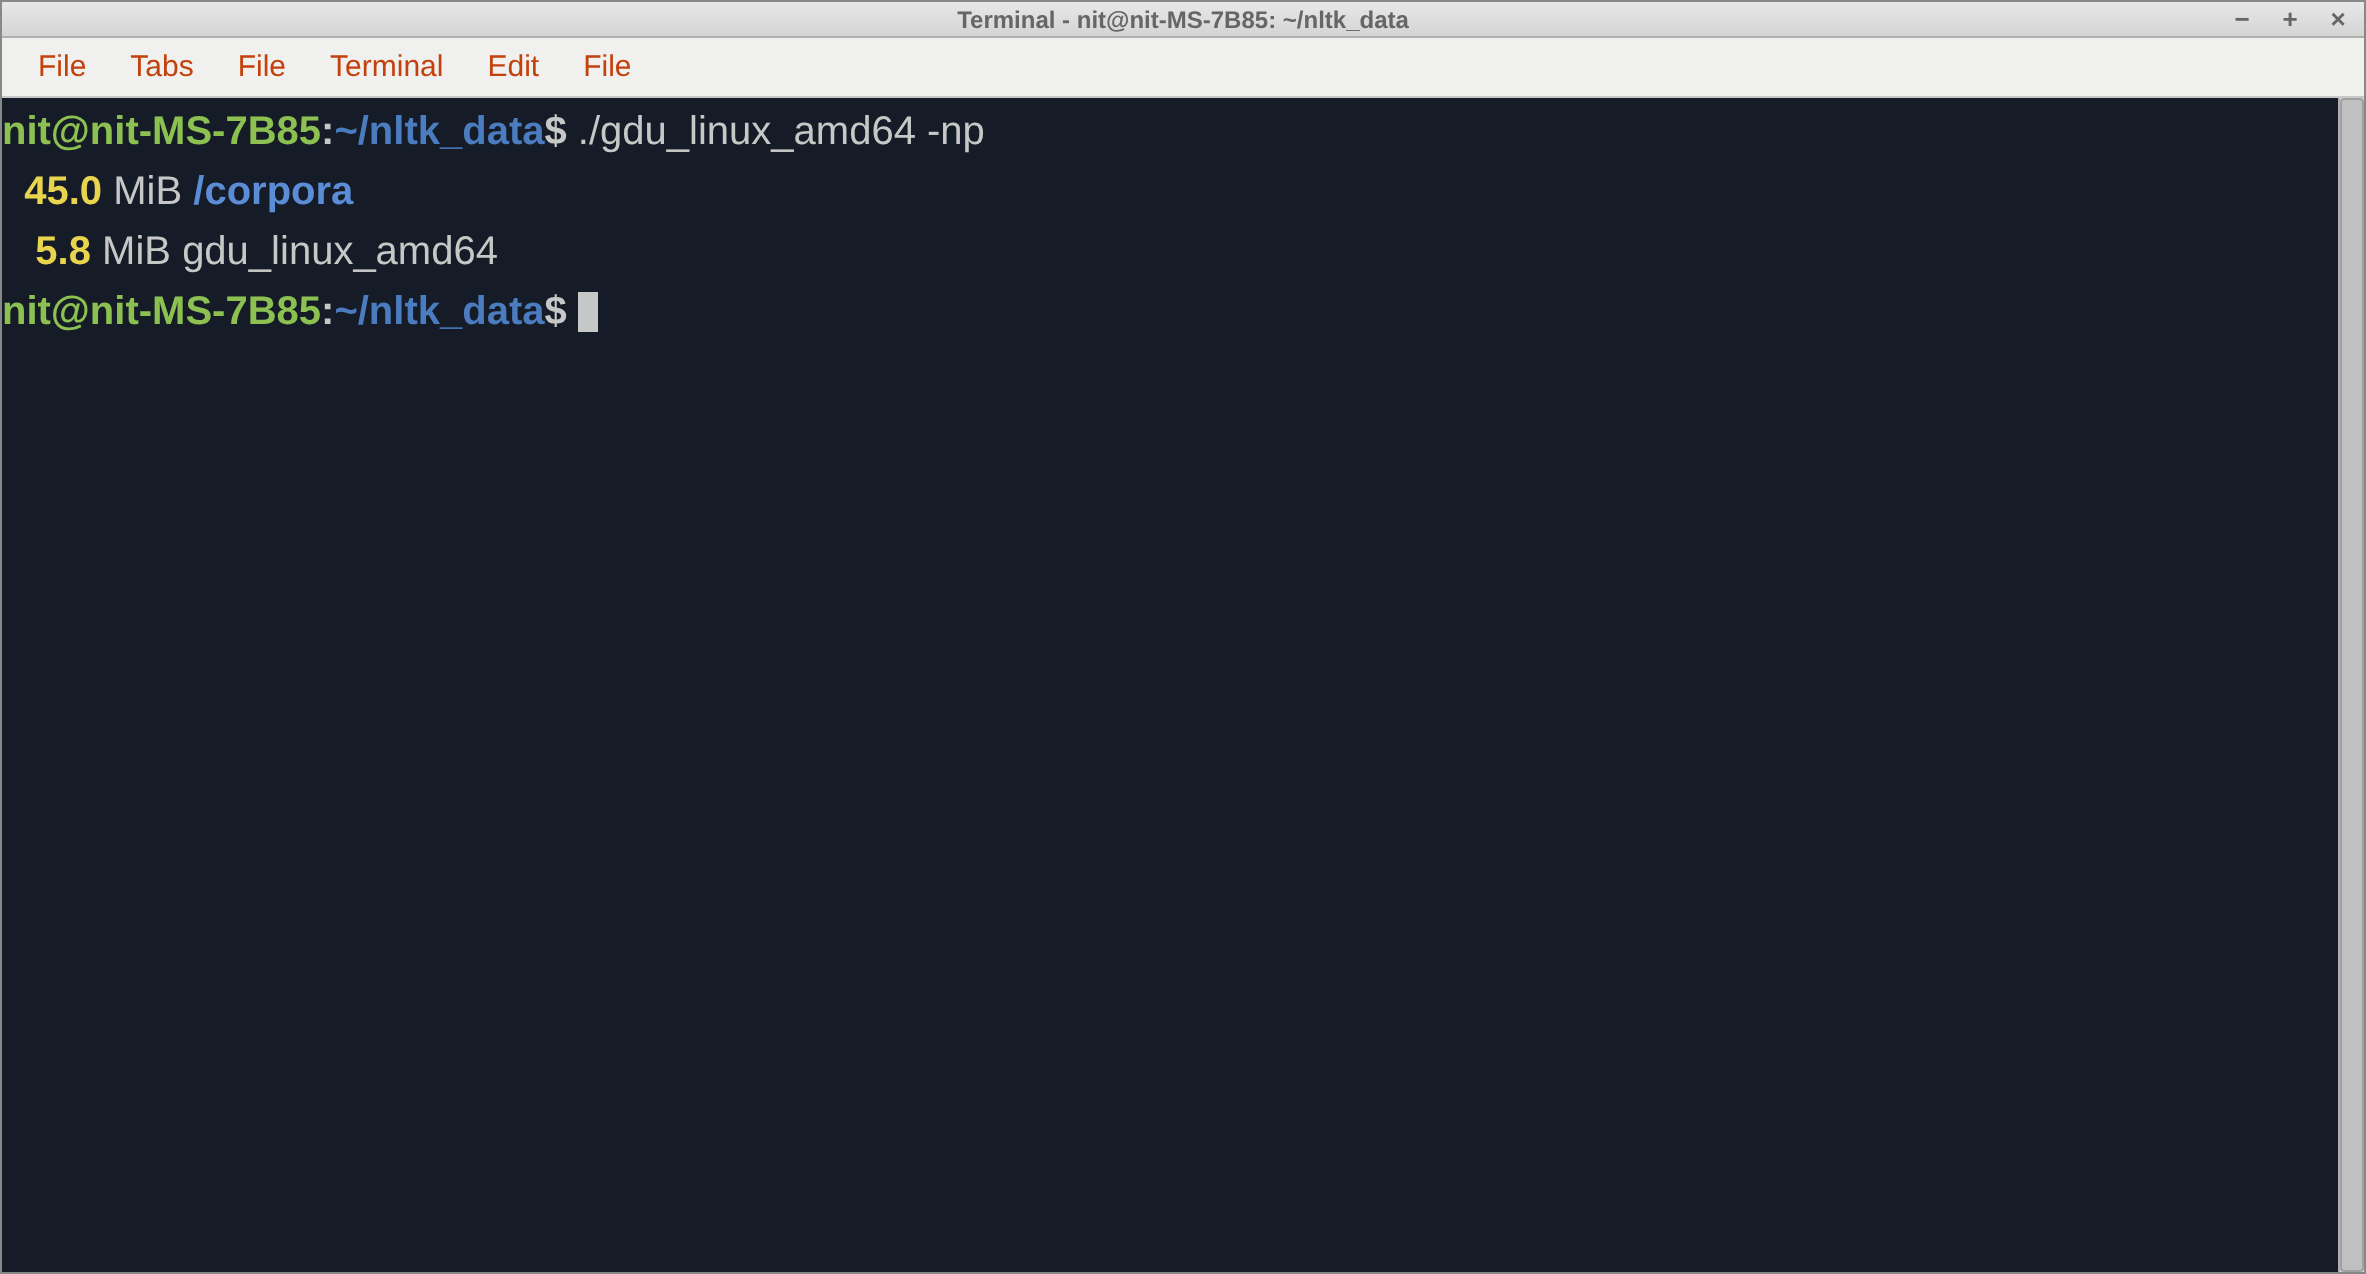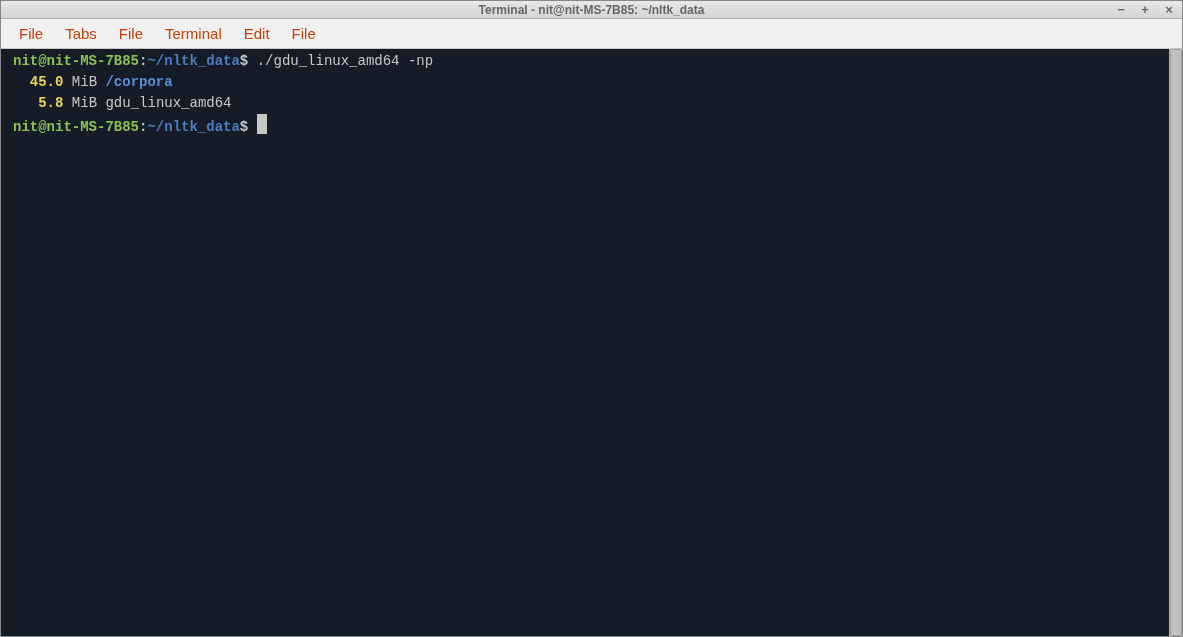--- a/index.html
+++ b/index.html
@@ -73,23 +73,23 @@
     }
     .terminal-container {
       flex: 1;
       display: flex;
       background: #0f1419;
       position: relative;
     }
     .terminal {
       flex: 1;
       background: #161c27;
-      padding: 2px 12px;
-      font-family: Liberation Mono, monospace;
-      font-size: 14px;
+      padding: 2px 0;
+      font-family: Liberation Sans, sans-serif;
+      font-size: 20px;
       line-height: 1.5;
       color: #c5c8c6;
       overflow: hidden;
       white-space: pre;
     }
     .prompt-user {
       color: #8cc152;
       font-weight: bold;
     }
     .prompt-colon {

